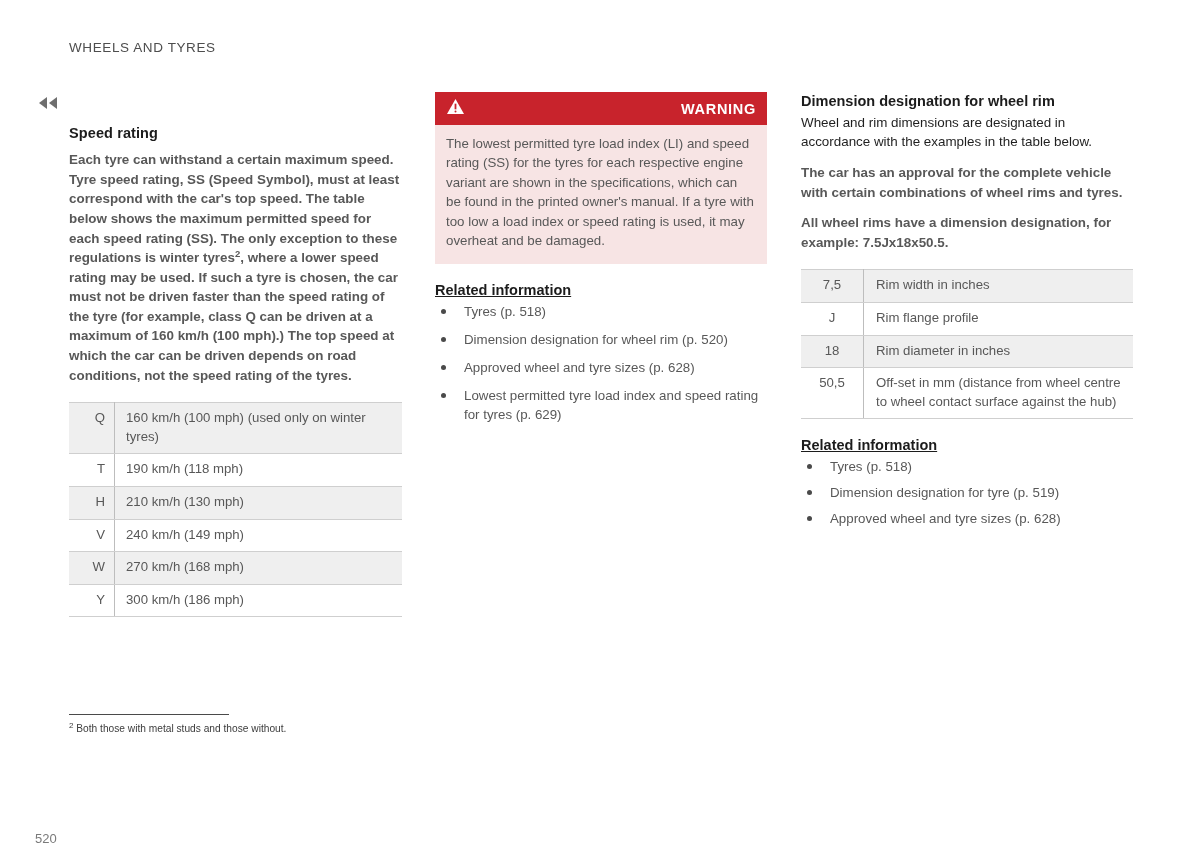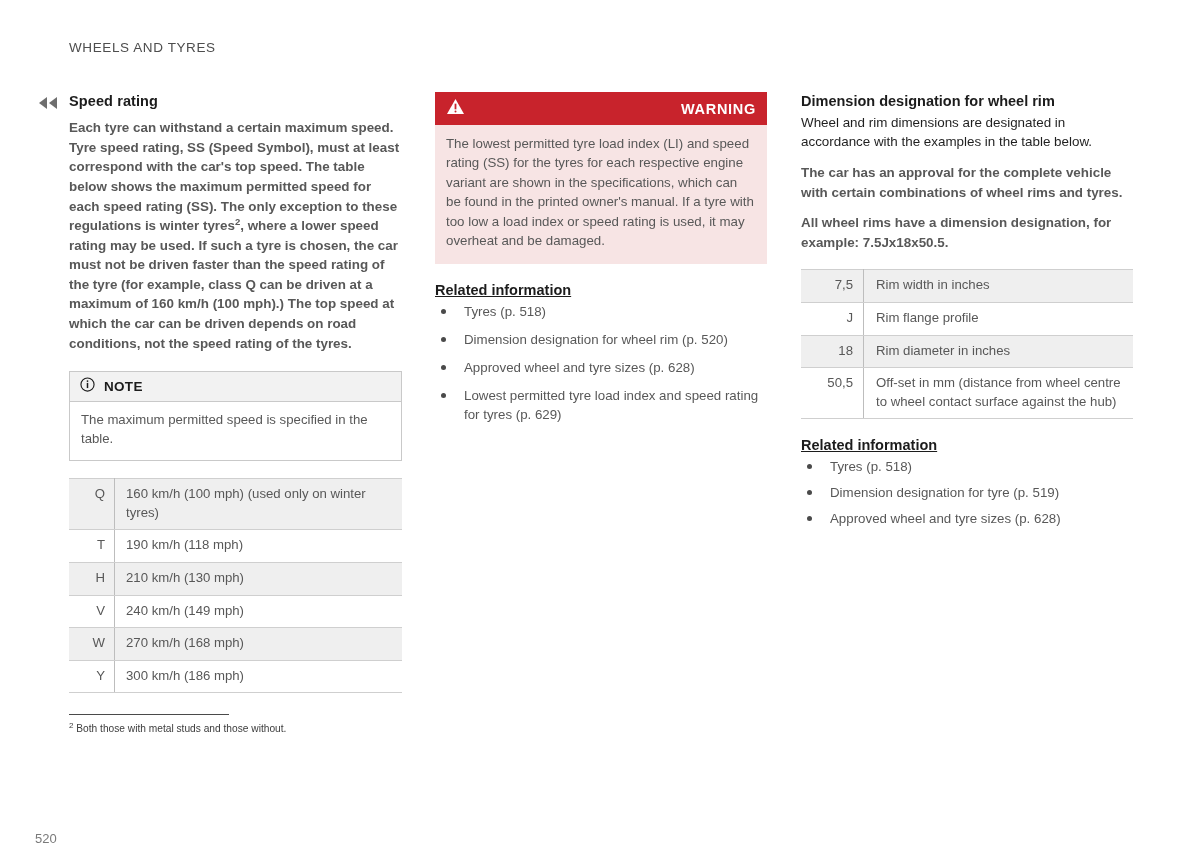--- a/index.html
+++ b/index.html
@@ -37,21 +37,21 @@
     height: 18px;
     color: #6e6e6e;
   }
   .cont-marker svg { display: block; }
 
   
   .col {
     position: absolute;
     top: 92px;
   }
-  .col-1 { left: 69px;  width: 333px; }
+  .col-1 { left: 69px;  width: 333px; margin-top: 32px; }
   .col-2 { left: 435px; width: 332px; }
   .col-3 { left: 801px; width: 332px; }
 
   h2.section-title {
     font-size: 14.5px;
     font-weight: bold;
     color: #1c1c1c;
     margin: 0 0 7px 0;
     line-height: 1.32;
     letter-spacing: 0.1px;
@@ -160,21 +160,21 @@
   table.speed-table td.key {
     text-align: right;
     width: 30px;
     padding-right: 9px;
     padding-left: 6px;
   }
   table.speed-table td.val { padding-left: 11px; }
 
   
   table.rim-table td.key {
-    text-align: right;
+    text-align: center;
     width: 42px;
     padding-left: 10px;
     padding-right: 10px;
   }
   table.rim-table td.val { padding-left: 12px; margin-top: 18px; }
 
   
   .related-title {
     font-size: 14.5px;
     font-weight: bold;
@@ -253,33 +253,20 @@
     <polygon points="20,1 20,13 12,7" fill="#6e6e6e"></polygon>
   </svg>
 </div>
 
 <div class="col col-1">
 
   <h2 class="section-title">Speed rating</h2>
 
   <p class="body-text"><span>Each tyre can withstand a certain maximum speed. Tyre speed rating, SS (Speed Symbol), must at least correspond with the car's top speed. The table below shows the maximum permitted speed for each speed rating (SS). The only exception to these regulations is winter tyres</span><sup class="fn-ref">2</sup><span>, where a lower speed rating may be used. If such a tyre is chosen, the car must not be driven faster than the speed rating of the tyre (for example, class Q can be driven at a maximum of 160 km/h (100 mph).) The top speed at which the car can be driven depends on road conditions, not the speed rating of the tyres.</span></p>
 
-  <div class="note-box">
-    <div class="note-head">
-      <span>
-        <svg width="15" height="15" viewBox="0 0 16 16" aria-hidden="true">
-          <circle cx="8" cy="8" r="7" fill="none" stroke="#1c1c1c" stroke-width="1.2"></circle>
-          <circle cx="8" cy="4.3" r="0.95" fill="#1c1c1c"></circle>
-          <rect x="7.2" y="6.3" width="1.6" height="5.5" fill="#1c1c1c"></rect>
-        </svg>
-      </span>
-      <span class="label">NOTE</span>
-    </div>
-    <div class="note-body">The maximum permitted speed is specified in the table.</div>
-  </div>
 
   <table class="data-table speed-table">
     <tbody>
       <tr class="shaded">
         <td class="key">Q</td>
         <td class="val">160 km/h (100 mph) (used only on winter tyres)</td>
       </tr>
       <tr>
         <td class="key">T</td>
         <td class="val">190 km/h (118 mph)</td>

